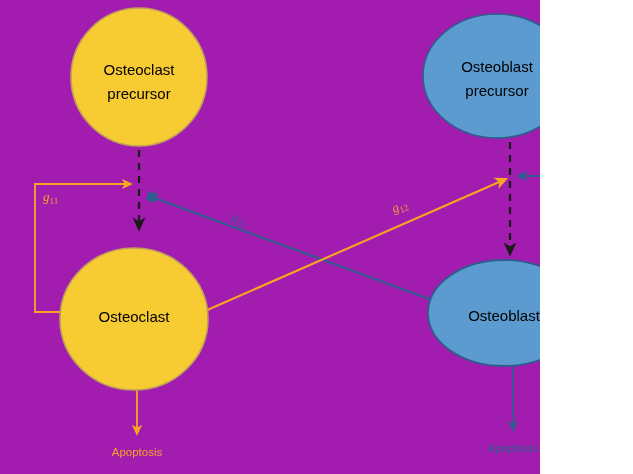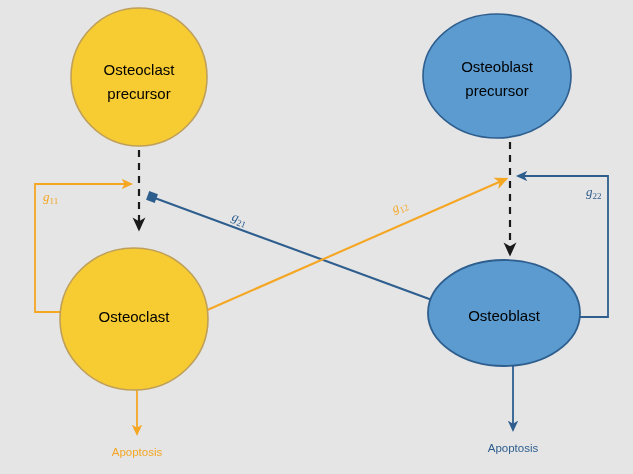--- a/index.html
+++ b/index.html
@@ -2,23 +2,23 @@
 <html><head>
 <meta charset="utf-8">
 <style>
   html, body {
     margin: 0;
     padding: 0;
     background: #ffffff;
   }
   #canvas {
     position: relative;
-    width: 633px;
+    width: 540px;
     height: 474px;
-    background: #e5e5e5;
+    background: #a21caf;
     overflow: hidden;
     font-family: "Liberation Sans", sans-serif;
     text-align: center;
   }
   #diagram-svg {
     position: absolute;
     left: 0;
     top: 0;
     width: 633px;
     height: 474px;

